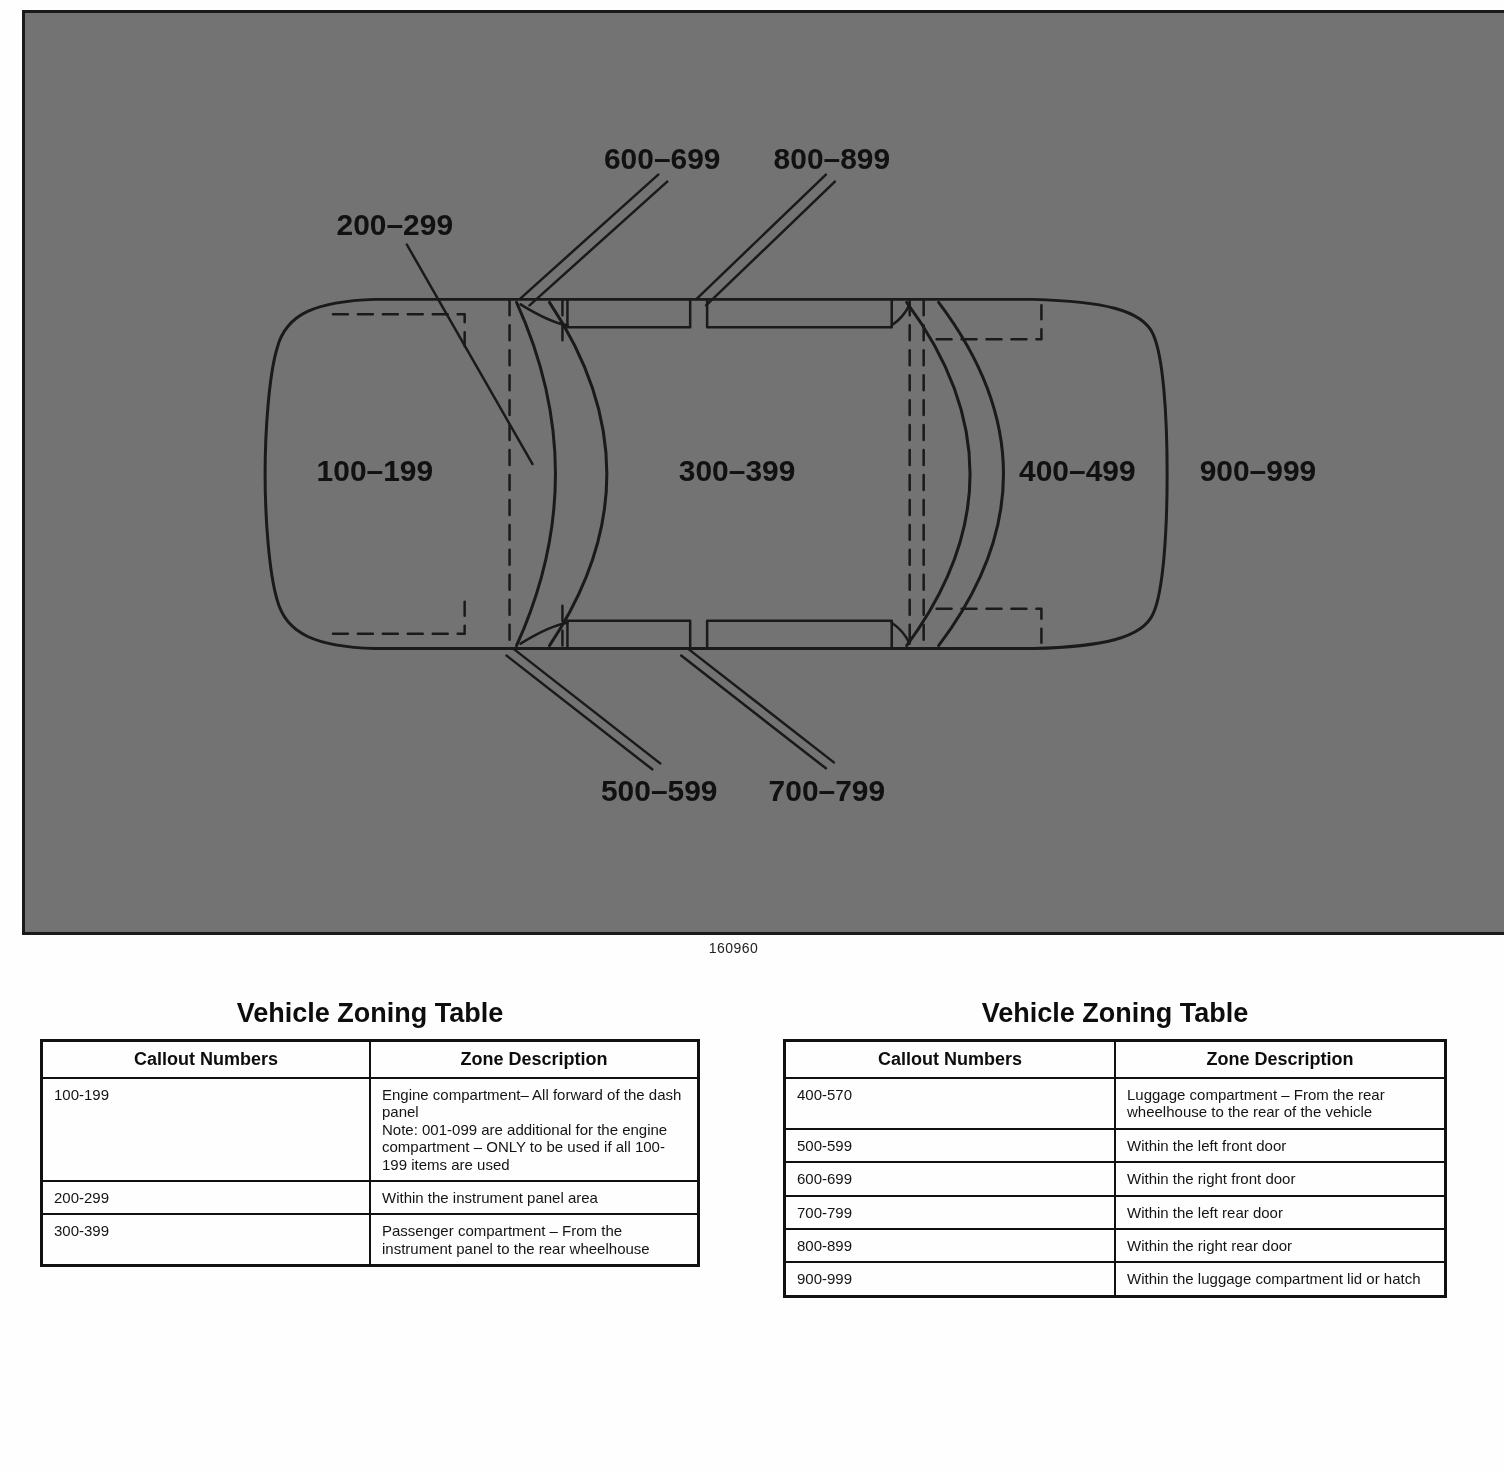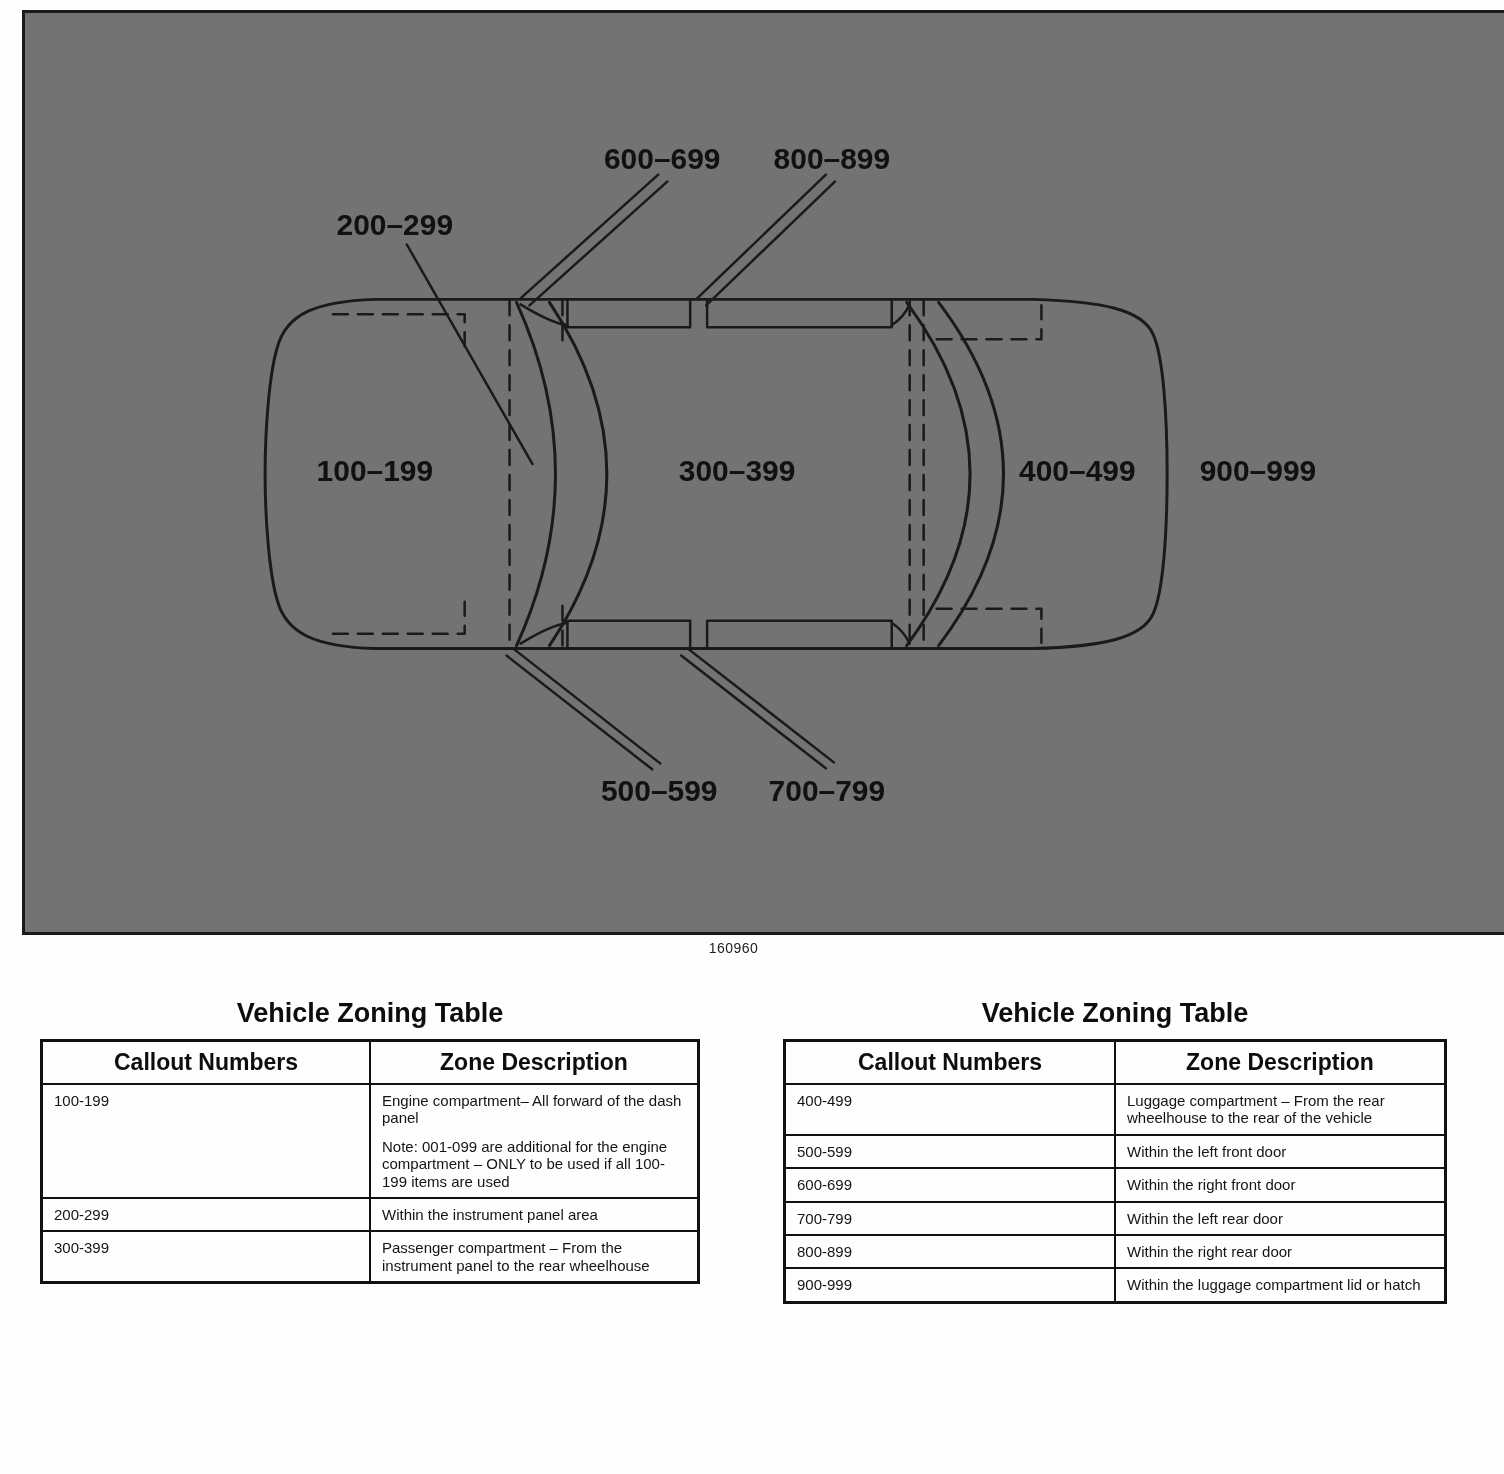--- a/index.html
+++ b/index.html
@@ -27,29 +27,29 @@
   .table-title {
     font-size:27px; font-weight:bold; text-align:center;
     margin-bottom:10px; color:#0d0d0d;
   }
 
   table.zoning {
     width:100%; border-collapse:collapse;
     border:3px solid #111; background:#fefefe;
   }
   table.zoning th {
-    border:2px solid #111; font-size:23px; font-weight:bold;
+    border:2px solid #111; font-size:18px; font-weight:bold;
     text-align:center; padding:7px 6px; color:#0d0d0d;
   }
   table.zoning td {
     border:2px solid #111; font-size:15px; vertical-align:top;
     padding:7px 11px; line-height:1.16; color:#141414;
   }
   table.zoning td.callout { width:50%; }
-  table.zoning td p + p { margin-top:11px; }
+  table.zoning td p + p { }
 
   svg text.zone-label {
     font-family:"Liberation Sans", sans-serif;
     font-size:30px; font-weight:bold; fill:#111;
   }
 </style>
 </head>
 <body>
 
 <div class="page">
@@ -176,21 +176,21 @@
     <div class="table-title">Vehicle Zoning Table</div>
     <table class="zoning">
       <thead>
         <tr>
           <th>Callout Numbers</th>
           <th>Zone Description</th>
         </tr>
       </thead>
       <tbody>
         <tr>
-          <td class="callout">400-499</td>
+          <td class="callout">400-570</td>
           <td>
             <p>Luggage compartment – From the rear wheelhouse to the rear of the vehicle</p>
           </td>
         </tr>
         <tr>
           <td class="callout">500-599</td>
           <td>
             <p>Within the left front door</p>
           </td>
         </tr>

